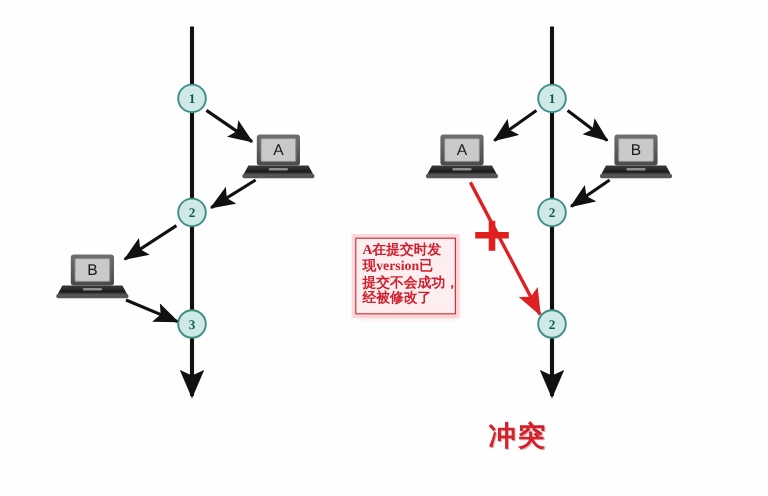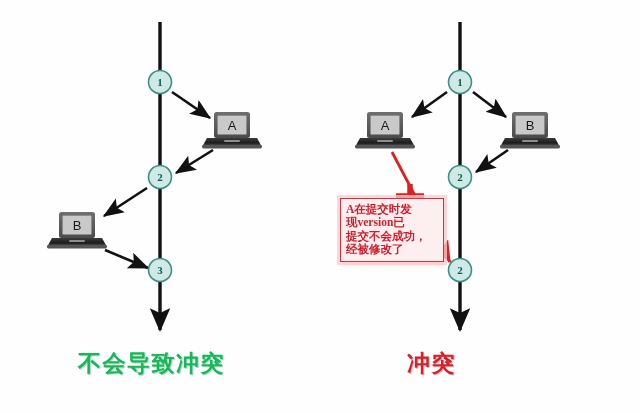--- a/index.html
+++ b/index.html
@@ -36,34 +36,33 @@
   .laptop-letter {
     font-family: "Liberation Sans", sans-serif;
     font-size: 13px;
     fill: #1a1a1a;
   }
   
   #annotation-box {
     position: absolute;
     left: 296px;
     top: 198px;
-    width: 104px;
+    width: 84px;
     padding: 4px 4px 4px 5px;
     box-sizing: border-box;
     background: #fdeef0;
     border: 1.5px solid #d6303c;
     box-shadow: 0 0 0 3px rgba(248, 205, 210, 0.75),
                 2px 3px 5px rgba(214, 48, 60, 0.20);
     color: #cf1f2d;
     font-family: "Liberation Serif", serif;
     font-size: 11.5px;
     font-weight: bold;
     line-height: 13.4px;
     letter-spacing: 0px;
-    margin-left: 44px;
   }
   #annotation-box .ann-line {
     white-space: nowrap;
     display: block;
   }
   
   .caption {
     position: absolute;
     font-family: "Liberation Sans", sans-serif;
     font-weight: bold;
@@ -205,16 +204,15 @@
     </g>
   </svg>
 
   <div id="annotation-box">
     <span class="ann-line">A在提交时发</span>
     <span class="ann-line">现version已</span>
     <span class="ann-line">提交不会成功，</span>
     <span class="ann-line">经被修改了</span>
   </div>
 
-  <div class="caption" id="caption-left">不会导致冲突</div>
   <div class="caption" id="caption-right">冲突</div>
 
 </div>
 
 </body></html>

